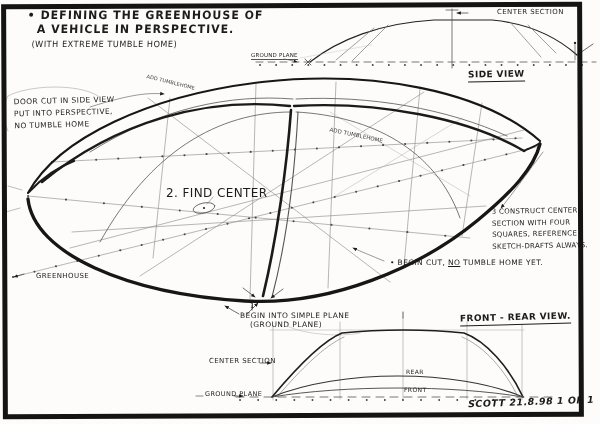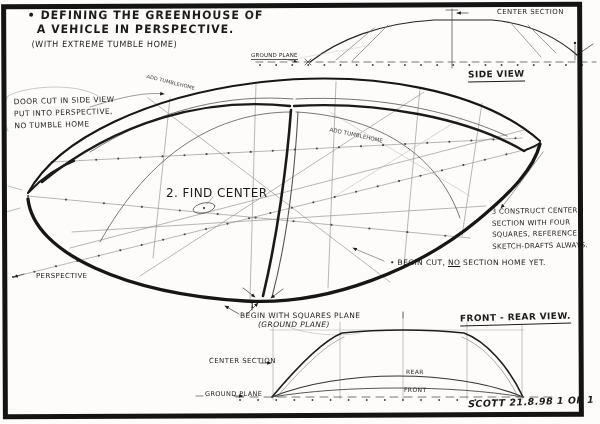--- a/index.html
+++ b/index.html
@@ -21,21 +21,21 @@
   .doorcut-note{left:14px;top:95px;font-size:7.5px;transform:rotate(-1.5deg);line-height:12px;}
   .tumble-l{left:146px;top:79px;font-size:5px;color:#444;transform:rotate(14deg);letter-spacing:0.1px;}
   .tumble-r{left:329px;top:132px;font-size:5.5px;color:#3a3a3a;transform:rotate(12deg);letter-spacing:0.1px;}
   .findcenter{left:166px;top:186px;font-size:12px;}
   .centerline{left:36px;top:272px;font-size:7px;}
   .construct-note{left:492px;top:206px;font-size:7px;line-height:11.5px;transform:rotate(-1deg);letter-spacing:0.3px;}
   .doorcut-bottom{left:390px;top:258px;font-size:7.5px;}
   .doorcut-bottom .no{text-decoration:underline;}
   .begin-note{left:240px;top:302px;font-size:7.5px;line-height:9px;}
   .begin-note .num{display:block;margin-left:10px;font-size:7px;}
-  .begin-note .gp{margin-left:18px;font-style:italic;}
+  .begin-note .gp{margin-left:10px;}
   .fr-head{left:460px;top:312px;font-size:9px;font-weight:600;border-bottom:1.3px solid #1c1c1c;
            padding-bottom:1px;transform:rotate(-1.5deg);}
   .fr-cs{left:209px;top:357px;font-size:7px;}
   .fr-gp{left:205px;top:390px;font-size:6.5px;}
   .fr-rear{left:406px;top:368px;font-size:6px;}
   .fr-front{left:404px;top:386px;font-size:6px;}
   .sig{left:468px;top:396px;font-size:9.5px;font-style:italic;font-weight:600;
        transform:rotate(-2deg);letter-spacing:0.5px;}
 </style>
 </head>
@@ -179,34 +179,34 @@
 
   <div class="lbl doorcut-note">
     <div>DOOR CUT IN SIDE VIEW</div>
     <div>PUT INTO PERSPECTIVE,</div>
     <div>NO TUMBLE HOME</div>
   </div>
 
   <div class="lbl tumble-l">ADD TUMBLEHOME</div>
   <div class="lbl tumble-r">ADD TUMBLEHOME</div>
   <div class="lbl findcenter">2. FIND CENTER</div>
-  <div class="lbl centerline">PERSPECTIVE</div>
+  <div class="lbl centerline">GREENHOUSE</div>
 
   <div class="lbl construct-note">
     <div>3 CONSTRUCT CENTER</div>
     <div>SECTION WITH FOUR</div>
     <div>SQUARES, REFERENCE</div>
     <div>SKETCH-DRAFTS ALWAYS.</div>
   </div>
 
-  <div class="lbl doorcut-bottom"><span>• </span><span>BEGIN CUT, </span><span class="no">NO</span><span> SECTION HOME YET.</span></div>
+  <div class="lbl doorcut-bottom"><span>• </span><span>BEGIN CUT, </span><span class="no">NO</span><span> TUMBLE HOME YET.</span></div>
 
   <div class="lbl begin-note">
     <span class="num">1</span>
-    <div>BEGIN WITH SQUARES PLANE</div>
+    <div>BEGIN INTO SIMPLE PLANE</div>
     <div class="gp">(GROUND PLANE)</div>
   </div>
 
   <div class="lbl fr-head">FRONT - REAR VIEW.</div>
   <div class="lbl fr-cs">CENTER SECTION</div>
   <div class="lbl fr-gp">GROUND PLANE</div>
   <div class="lbl fr-rear">REAR</div>
   <div class="lbl fr-front">FRONT</div>
 
   <div class="lbl sig">SCOTT 21.8.98 1 OF 1</div>

